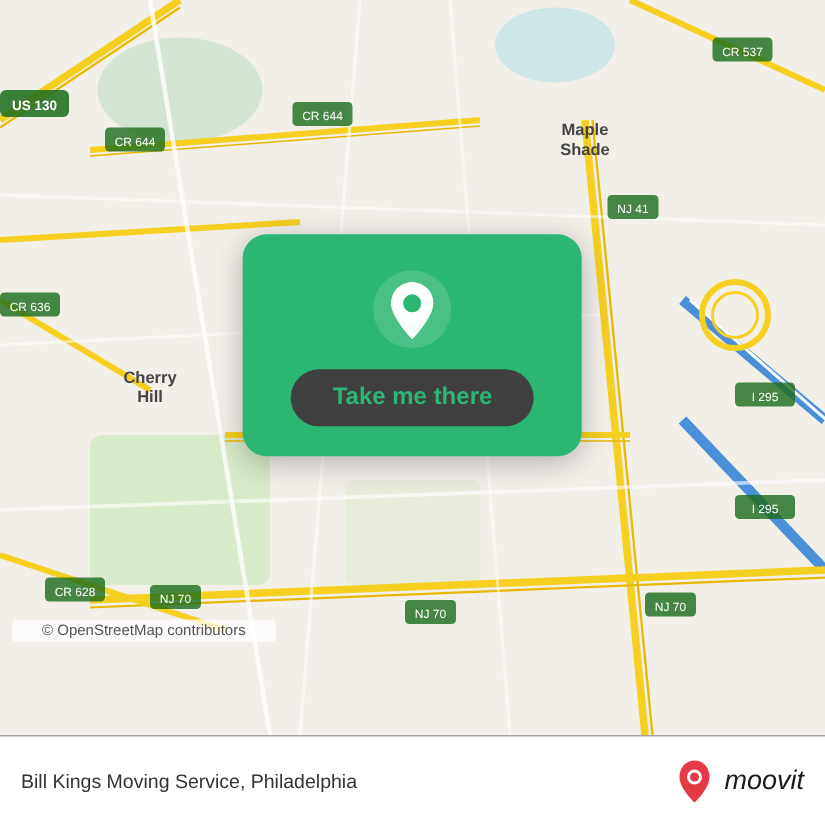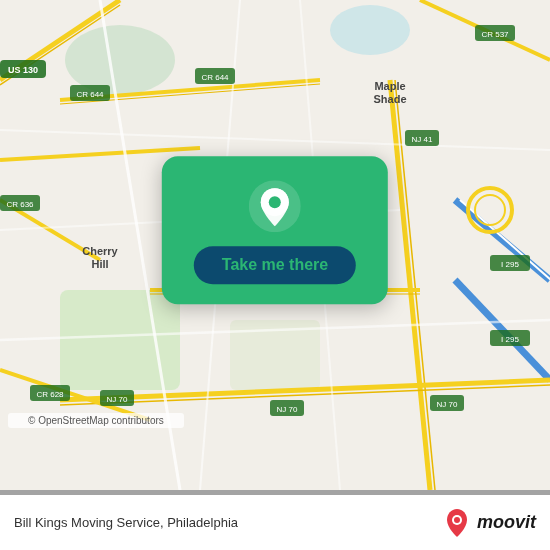--- a/index.html
+++ b/index.html
@@ -44,57 +44,57 @@
       min-width: 180px;
     }
 
     #pin-icon {
       width: 52px;
       height: 52px;
       margin-bottom: 14px;
     }
 
     #take-me-there-btn {
-      background: #0c4a6e;
+      background: #404040;
       color: #2bb673;
       border: none;
       border-radius: 24px;
       padding: 10px 28px;
       font-size: 16px;
       font-weight: 700;
       cursor: pointer;
       white-space: nowrap;
     }
 
     #bottom-bar {
       width: 550px;
       height: 60px;
       background: white;
       display: flex;
       align-items: center;
       padding: 0 14px;
-      border-top: 5px solid #a3a3a3;
+      border-top: 1px solid #a3a3a3;
       gap: 12px;
     }
 
     #moovit-logo {
       margin-left: auto;
       display: flex;
       align-items: center;
       gap: 4px;
     }
 
     #moovit-pin {
       width: 32px;
       height: 32px;
     }
 
     #moovit-text {
       font-size: 18px;
-      font-weight: 700;
+      font-weight: 400;
       color: #1a1a1a;
       font-style: italic;
     }
 
     #bottom-text {
       font-size: 13px;
       color: #333;
       flex: 1;
     }
 

